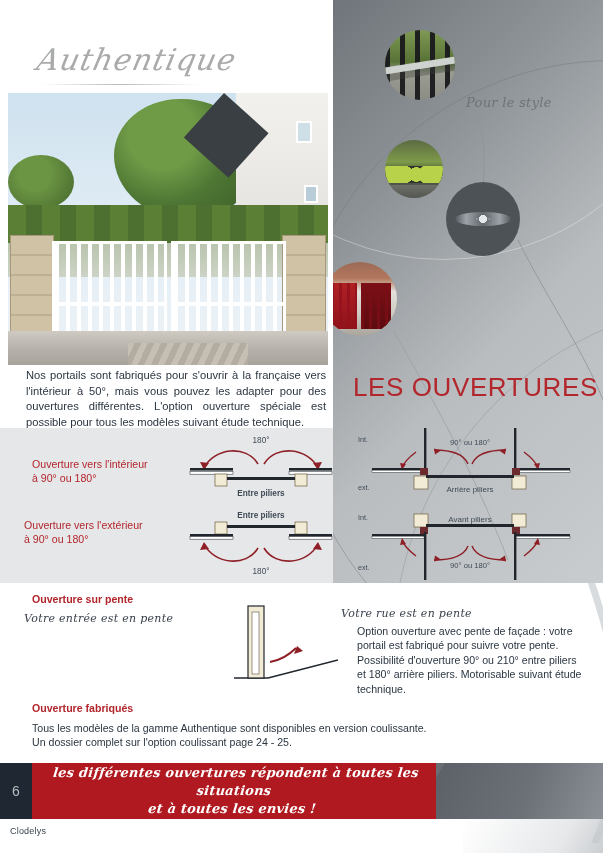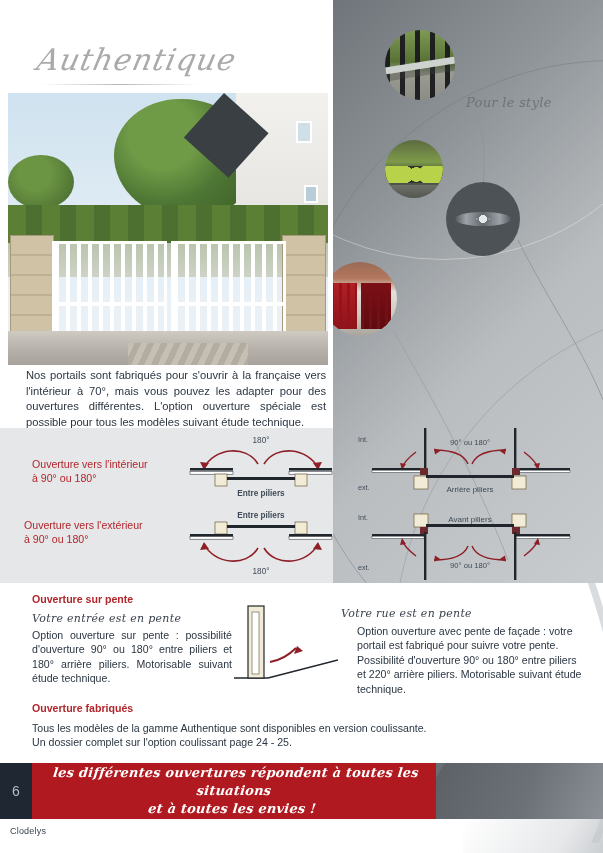--- a/index.html
+++ b/index.html
@@ -141,21 +141,21 @@
 
   .diag{ position:absolute; }
 
   
   .sec-h{ position:absolute; font-size:10.6px; color:#b2262c;font-weight:bold; }
   .script{ font-family:"DejaVu Serif", serif; font-style:italic; font-size:11px;
     color:#39414c; letter-spacing:.3px; }
   .body-s{ font-size:10.6px; line-height:14.4px; color:#2b3642; }
 
   .sp-h{ left:32px; top:593px; }
-  .sp-script{ position:absolute; left:32px; top:612px; }
+  .sp-script{ position:absolute; left:24px; top:612px; }
   .sp-body{ position:absolute; left:32px; top:628px; width:200px; text-align:justify; }
 
   .rs-script{ position:absolute; left:341px; top:607px; }
   .rs-body{ position:absolute; left:357px; top:624px; width:225px; }
 
   .lat-h{ left:32px; top:702px; }
   .lat-body{ position:absolute; left:32px; top:721px; width:470px; }
 
   
   .slope{ position:absolute; left:234px; top:598px; width:104px; height:84px; }
@@ -230,22 +230,23 @@
     <div class="pillar pL"></div>
     <div class="pillar pR"></div>
     <div class="gate">
       <div class="leaf leafL"></div>
       <div class="leaf leafR"></div>
     </div>
     <div class="ground"></div>
     <div class="drive"></div>
   </div>
 
-  <div class="intro">Nos portails sont fabriqués pour s'ouvrir à la française vers l'intérieur à 70°, mais vous pouvez les adapter pour des ouvertures différentes. L'option ouverture spéciale est possible pour tous les modèles suivant étude technique.</div>
-
+  <div class="intro">Nos portails sont fabriqués pour s'ouvrir à la française vers l'intérieur à 50°, mais vous pouvez les adapter pour des ouvertures différentes. L'option ouverture spéciale est possible pour tous les modèles suivant étude technique.</div>
+
+  <div class="les-ouvertures">LES OUVERTURES</div>
 
   <div class="band"></div>
 
   <div class="row-label rl1" style="white-space:pre-line">Ouverture vers l'intérieur
 à 90° ou 180°</div>
   <div class="row-label rl2" style="white-space:pre-line">Ouverture vers l'extérieur
 à 90° ou 180°</div>
 
   <svg class="diag" style="left:188px; top:430px; width:146px; height:72px" viewBox="0 0 146 72">
     <text x="73" y="13" text-anchor="middle" font-family="Liberation Sans" font-size="8.2" fill="#3f4a56">180°</text>
@@ -326,33 +327,32 @@
     <path d="M154 55.5 l-7 -2 l6 -4 z" fill="#8e1f26"></path>
     <path d="M64 50 C 56 44, 52 40, 50 34" fill="none" stroke="#8e1f26" stroke-width="1.4"></path>
     <path d="M50 32 l4 6 l-6 1 z" fill="#8e1f26"></path>
     <path d="M172 50 C 180 44, 184 40, 186 34" fill="none" stroke="#8e1f26" stroke-width="1.4"></path>
     <path d="M186 32 l-4 6 l6 1 z" fill="#8e1f26"></path>
     <text x="118" y="62" text-anchor="middle" font-family="Liberation Sans" font-size="7.6" fill="#3f4a56">90° ou 180°</text>
   </svg>
 
   <div class="sec-h sp-h">Ouverture sur pente</div>
   <div class="script sp-script">Votre entrée est en pente</div>
-  <div class="body-s sp-body" style="text-align:justify">Option ouverture sur pente : possibilité d'ouverture 90° ou 180° entre piliers et 180° arrière piliers. Motorisable suivant étude technique.</div>
 
   <svg class="slope" viewBox="0 0 104 84">
     <line x1="0" y1="80" x2="34" y2="80" stroke="#20262c" stroke-width="1.4"></line>
     <line x1="34" y1="80" x2="104" y2="62" stroke="#20262c" stroke-width="1.4"></line>
     <rect x="14" y="8" width="16" height="72" fill="#f2ecd7" stroke="#20262c" stroke-width="1.2"></rect>
     <rect x="18" y="14" width="7" height="62" fill="#fff" stroke="#6d6a5a" stroke-width=".7"></rect>
     <path d="M36 64 C 48 62, 56 56, 62 50" fill="none" stroke="#8e1f26" stroke-width="2"></path>
     <path d="M63 48 l-3 8 l9 -3 z" fill="#8e1f26"></path>
   </svg>
 
   <div class="script rs-script">Votre rue est en pente</div>
-  <div class="body-s rs-body">Option ouverture avec pente de façade : votre portail est fabriqué pour suivre votre pente. Possibilité d'ouverture 90° ou 180° entre piliers et 220° arrière piliers. Motorisable suivant étude technique.</div>
+  <div class="body-s rs-body">Option ouverture avec pente de façade : votre portail est fabriqué pour suivre votre pente. Possibilité d'ouverture 90° ou 210° entre piliers et 180° arrière piliers. Motorisable suivant étude technique.</div>
 
   <div class="rs-swoosh">
     <svg width="200" height="260" viewBox="0 0 200 260">
       <path d="M118 -10 C 150 80, 170 170, 120 270" fill="none" stroke="#d9dcde" stroke-width="7"></path>
       <path d="M146 -10 C 182 90, 196 180, 150 270" fill="none" stroke="#e7e9eb" stroke-width="5"></path>
     </svg>
   </div>
 
   <div class="sec-h lat-h">Ouverture fabriqués</div>
   <div class="body-s lat-body" style="white-space:pre-line">Tous les modèles de la gamme Authentique sont disponibles en version coulissante.

